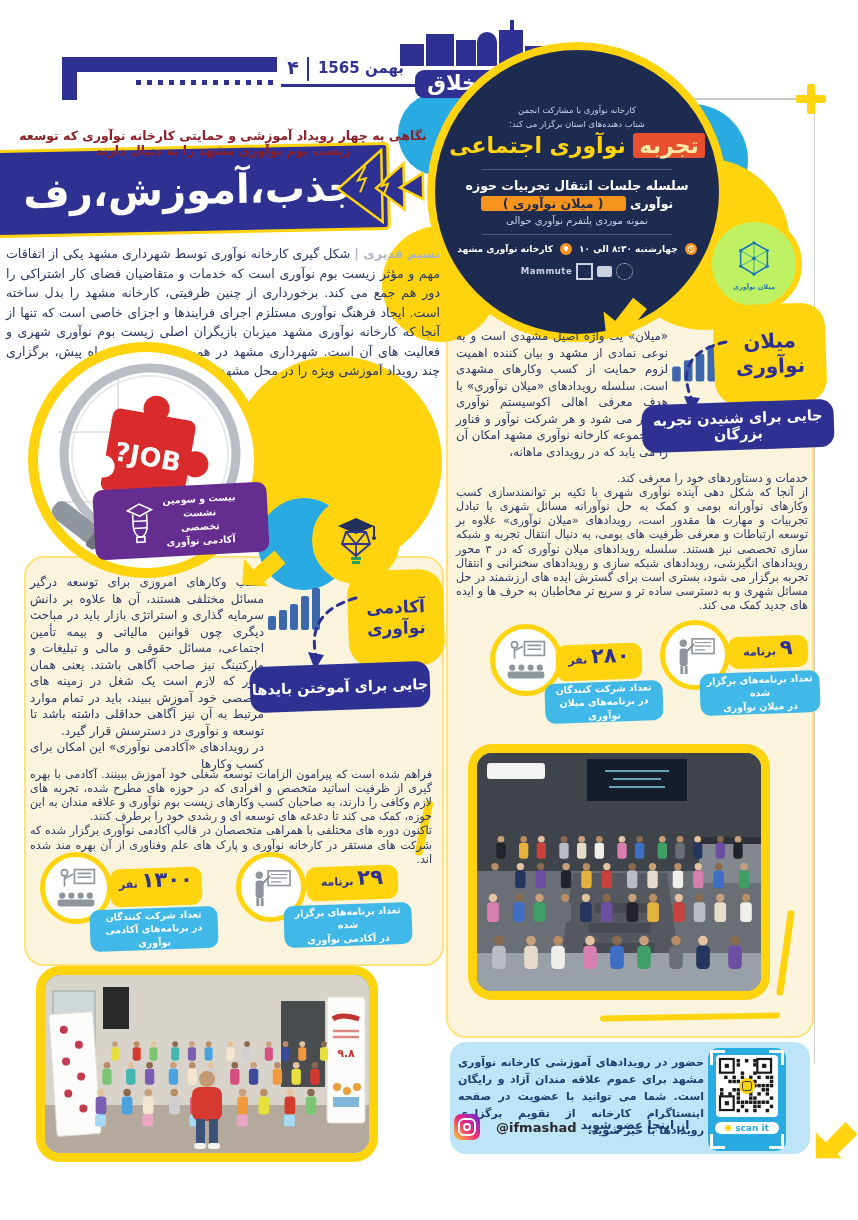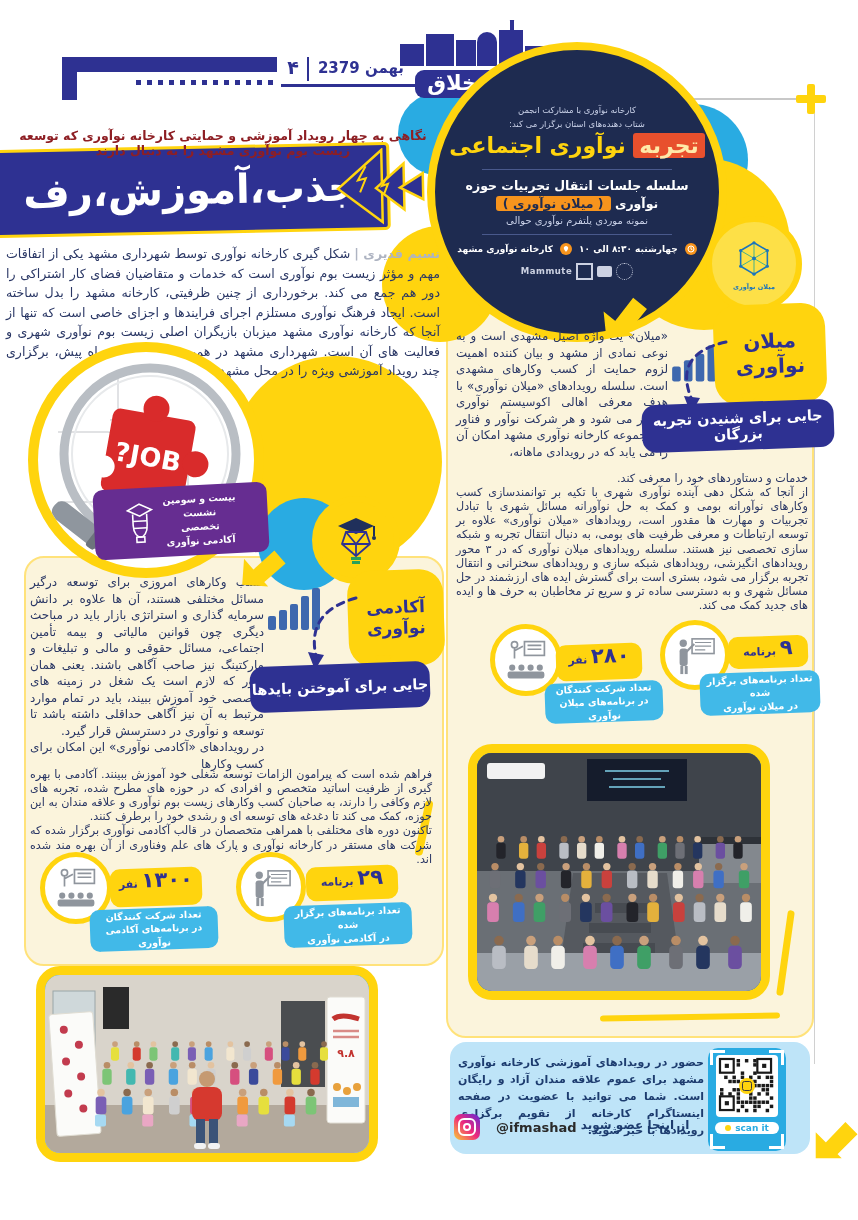--- a/index.html
+++ b/index.html
@@ -16,21 +16,21 @@
   .plus:before,.plus:after{content:"";position:absolute;background:#FFD40E;border-radius:2px;}
   .plus:before{left:11px;top:0;width:8px;height:30px;}
   .plus:after{left:0;top:11px;width:30px;height:8px;}
   
   .poster{background:#1E2B50;border:8px solid #FFD40E;border-radius:50%;
           display:flex;flex-direction:column;align-items:center;justify-content:center;
           text-align:center;color:#fff;}
   .poster .pretitle{font-size:8.5px;color:#c9d1e8;line-height:1.55;}
   .poster .ptitle{font-size:22px;font-weight:bold;color:#FFD40E;line-height:1.35;margin-top:0;}
   .hl-red{background:#E8502D;color:#FFE9A8;padding:0 6px;border-radius:3px;}
-  .hl-or{background:#F7941D;color:#1E2B50;padding:0 7px;border-radius:3px;}
+  .hl-or{background:#F7941D;color:#1E2B50;padding:0 22px;border-radius:3px;}
   .pdiv{width:190px;height:1px;background:#49598c;margin:8px 0;}
   .pser1{font-size:12.5px;font-weight:bold;}
   .pser2{font-size:12.5px;font-weight:bold;margin-top:3px;}
   .pcase{font-size:10px;color:#c9d1e8;margin-top:4px;}
   .pmeta{display:flex;align-items:center;gap:7px;font-size:9px;font-weight:bold;color:#fff;}
   .odot{width:12px;height:12px;border-radius:50%;background:#F7941D;display:flex;
         align-items:center;justify-content:center;flex:none;}
   .plogos{display:flex;align-items:center;gap:4px;margin-top:8px;opacity:.9;}
   .pl-box1{width:15px;height:11px;background:#dfe4f2;border-radius:2px;}
   .pl-box2{width:13px;height:13px;border:2px solid #dfe4f2;}
@@ -53,21 +53,21 @@
   .navy-badge{background:#2E3192;border-radius:14px;color:#fff;font-weight:bold;
               display:flex;align-items:center;justify-content:center;text-align:center;}
   .blue-badge{background:#41B9E8;border-radius:10px;color:#fff;font-weight:bold;font-size:9.5px;
               line-height:1.4;display:flex;align-items:center;justify-content:center;text-align:center;}
   .yellow-badge{background:#FFD40E;border-radius:10px;color:#2E3192;font-weight:bold;
                 display:flex;align-items:baseline;justify-content:center;gap:4px;direction:rtl;}
   .yellow-badge .v{font-size:21px;}
   .yellow-badge .u{font-size:11px;}
   .stat-icon{background:#fff;border:5px solid #FFD40E;border-radius:50%;
              display:flex;align-items:center;justify-content:center;}
-  .logo-circle{background:#fde047;border:6px solid #FFD40E;border-radius:50%;
+  .logo-circle{background:#bef264;border:6px solid #FFD40E;border-radius:50%;
                display:flex;flex-direction:column;align-items:center;justify-content:center;}
   .panel{background:#FBF4DC;border:2px solid #FFE27A;border-radius:20px;}
   .photo-frame{border:9px solid #FFD40E;border-radius:24px;overflow:hidden;background:#0ea5e9;}
   .purple-badge{background:#662D91;border-radius:10px;color:#fff;display:flex;align-items:center;
                 justify-content:center;gap:8px;direction:rtl;font-weight:bold;
                 font-size:9.5px;line-height:1.5;text-align:center;}
   .swoosh{background:#FFD40E;border-radius:6px;}
   
   .subbox{background:#BEE4F8;border-radius:16px;}
   .subtxt{color:#1D3C6F;font-size:11px;font-weight:bold;line-height:1.55;}
@@ -90,21 +90,21 @@
 </head>
 <body>
 
 <div class="page rtl">
 
   <div class="abs" style="left:62px;top:57px;width:215px;height:15px;background:#2E3192;"></div>
   <div class="abs" style="left:62px;top:72px;width:15px;height:28px;background:#2E3192;"></div>
   <div class="abs" style="left:136px;top:80px;width:142px;height:5px;background:repeating-linear-gradient(90deg,#2E3192 0 5px,transparent 5px 11px);"></div>
   <div class="abs" style="left:281px;top:56px;width:24px;text-align:center;color:#2E3192;font-weight:bold;font-size:19px;">۴</div>
   <div class="abs" style="left:307px;top:57px;width:2px;height:24px;background:#2E3192;"></div>
-  <div class="abs rtl" style="left:312px;top:59px;width:92px;color:#2E3192;font-weight:bold;font-size:15px;">بهمن 2379</div>
+  <div class="abs rtl" style="left:312px;top:59px;width:92px;color:#2E3192;font-weight:bold;font-size:15px;">بهمن 1565</div>
   <div class="abs" style="left:281px;top:84px;width:258px;height:2.5px;background:#2E3192;"></div>
   <div class="abs" style="left:563px;top:98px;width:236px;height:1.5px;background:#c8c8c8;"></div>
   <div class="abs plus" style="left:796px;top:84px;width:30px;height:30px;z-index:5;"></div>
   <div class="abs" style="left:814px;top:112px;width:1px;height:952px;background:#d0d0d0;"></div>
 
   <div class="abs" style="left:386px;top:20px;width:180px;height:78px;z-index:3;text-align:center;">
     <svg width="180" height="46" viewBox="0 0 180 46">
       <g fill="#2E3192">
         <rect x="14" y="24" width="24" height="22"></rect>
           <rect x="40" y="14" width="28" height="32"></rect>

